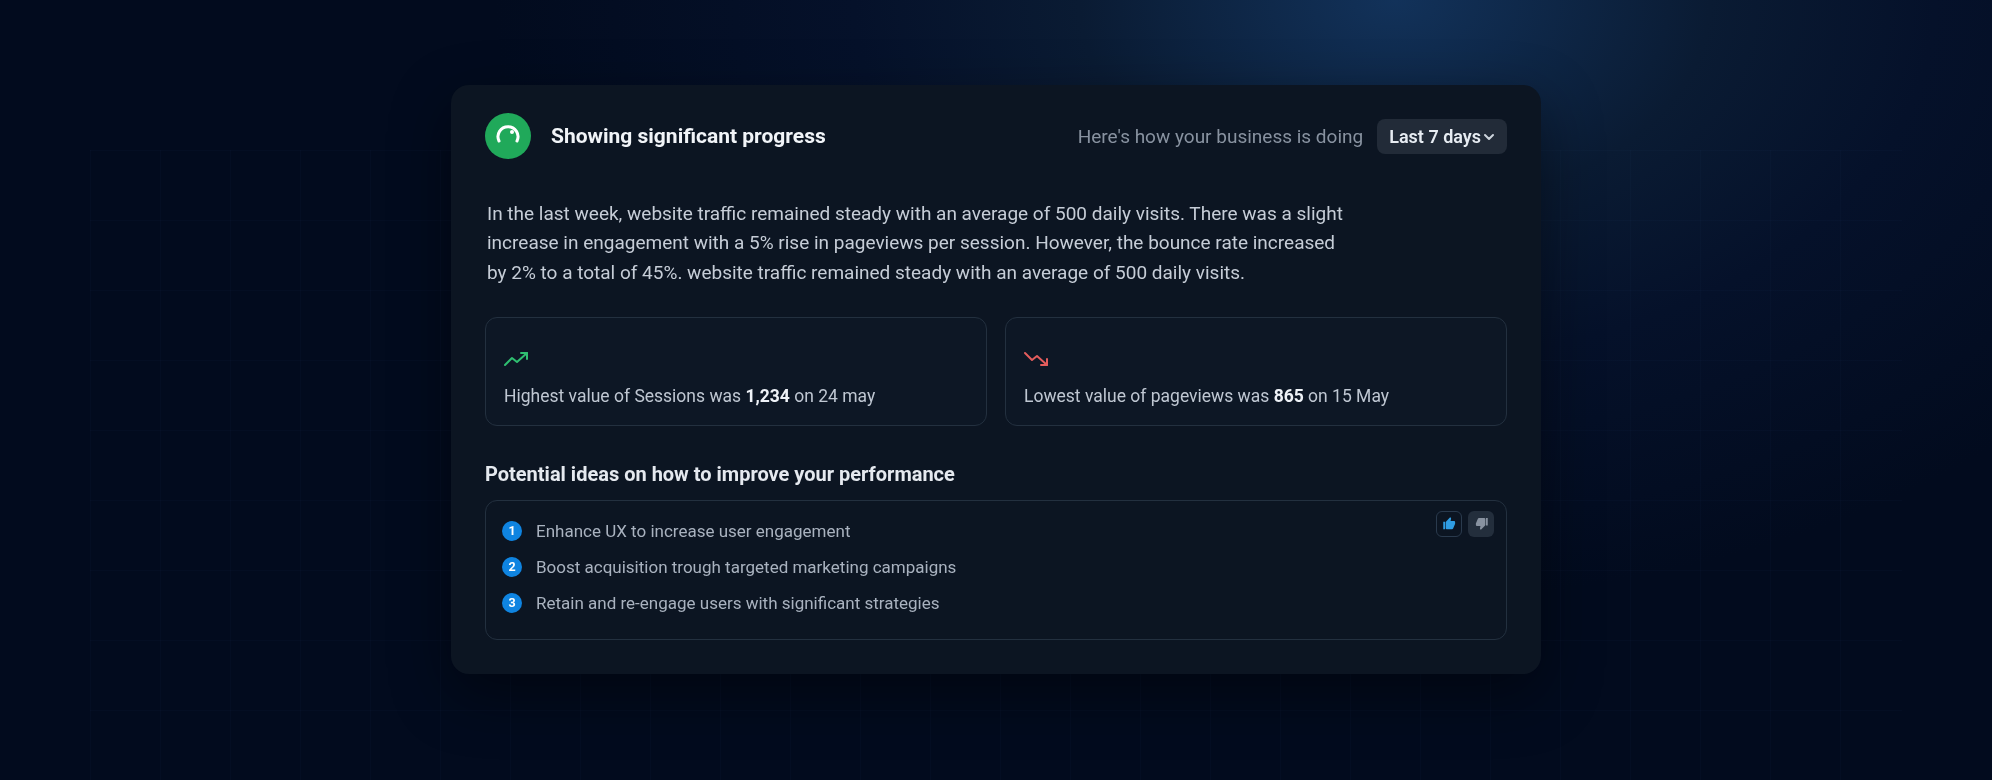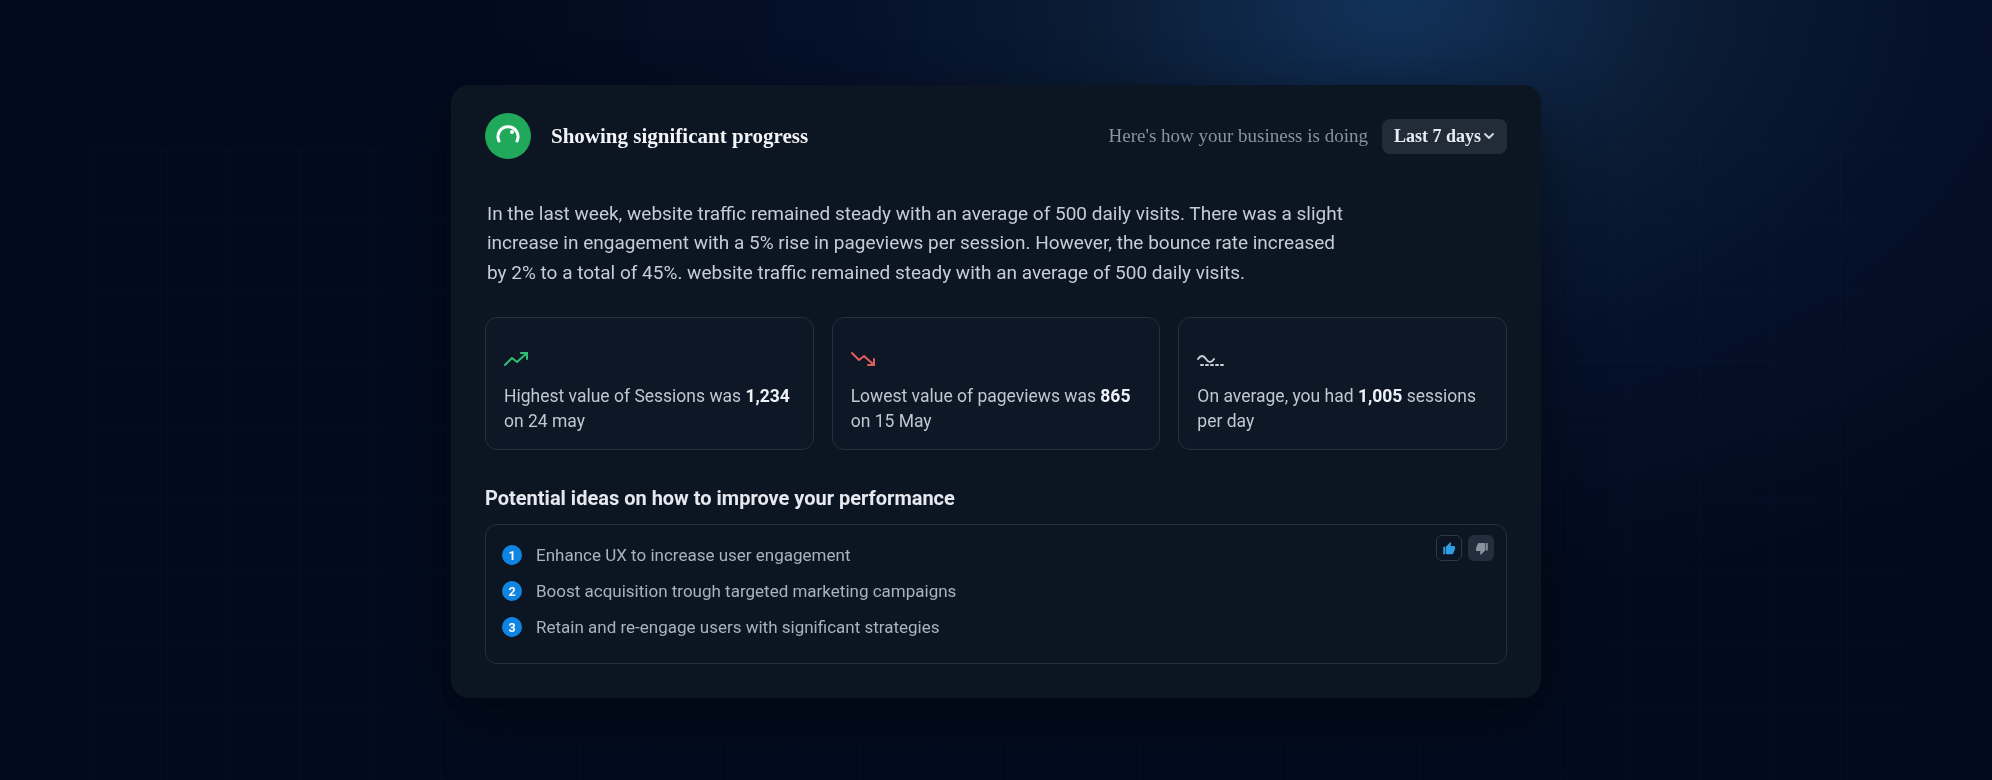--- a/index.html
+++ b/index.html
@@ -30,21 +30,20 @@
     width: 1090px;
     background: #0c1522;
     border-radius: 18px;
     padding: 28px 34px 34px 34px;
     box-shadow: 0 20px 60px rgba(0,0,0,0.45);
   }
   .card-header {
     display: flex;
     align-items: center;
     gap: 20px;
-    font-family: Liberation Serif, serif;
   }
   .gauge-badge {
     width: 46px; height: 46px; border-radius: 50%;
     background: #20a95a;
     display: flex; align-items: center; justify-content: center;
     flex: 0 0 auto;
   }
   .card-title {
     font-size: 21px;
     font-weight: 700;
@@ -181,31 +180,20 @@
         <svg width="26" height="16" viewBox="0 0 26 16">
             <polyline points="1,2 8,9 13,5 23,14" fill="none" stroke="#e35d5d" stroke-width="2" stroke-linecap="round" stroke-linejoin="round"></polyline>
             <polyline points="17,14 23,14 23,8" fill="none" stroke="#e35d5d" stroke-width="2" stroke-linecap="round" stroke-linejoin="round"></polyline>
           </svg>
       </div>
       <div class="stat-text">
         <span>Lowest value of pageviews was </span><b>865</b><span> on 15 May</span>
       </div>
     </div>
 
-    <div class="stat-card">
-      <div class="stat-icon">
-        <svg width="28" height="16" viewBox="0 0 28 16">
-          <path d="M1 8 Q5 2 9 8 T17 8" fill="none" stroke="#c6cdd7" stroke-width="2" stroke-linecap="round"></path>
-          <line x1="4" y1="14" x2="26" y2="14" stroke="#c6cdd7" stroke-width="2" stroke-dasharray="2 3" stroke-linecap="round"></line>
-        </svg>
-      </div>
-      <div class="stat-text">
-        <span>On average, you had </span><b>1,005</b><span> sessions per day</span>
-      </div>
-    </div>
 
   </div>
 
   <div class="ideas-heading">Potential ideas on how to improve your performance</div>
 
   <div class="ideas-box">
     <div class="feedback">
       <div class="fb-btn fb-up">
         <svg width="15" height="15" viewBox="0 0 24 24">
             <path d="M2 21h3V9H2v12zm19-11c0-1.1-.9-2-2-2h-5.3l.8-3.8v-.3c0-.4-.2-.8-.4-1.1L13 2 6.6 8.6C6.2 9 6 9.5 6 10v9c0 1.1.9 2 2 2h8c.8 0 1.5-.5 1.8-1.2l2.9-6.8c.2-.3.3-.7.3-1v-2z" fill="#2f9de3"></path>

